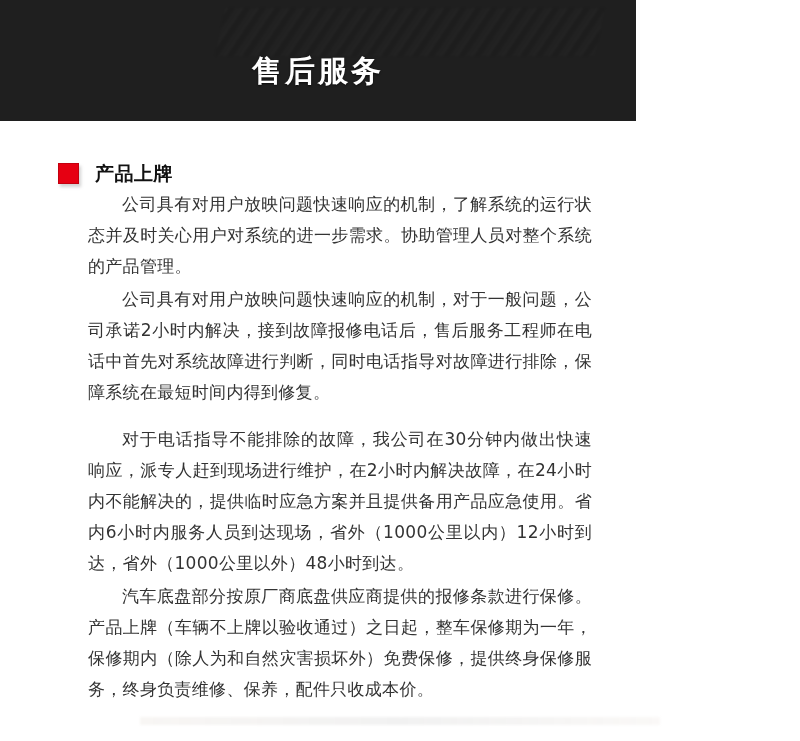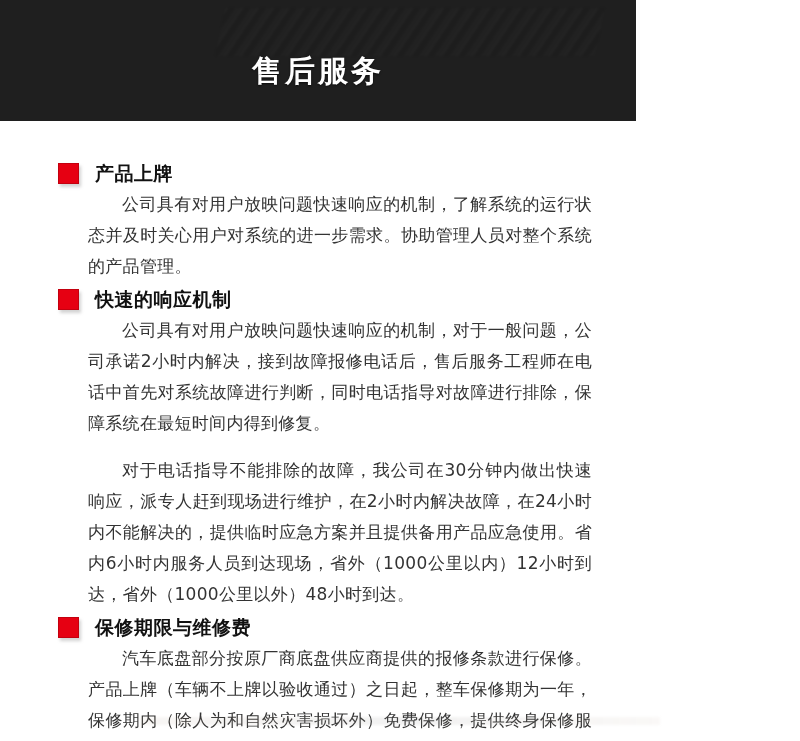--- a/index.html
+++ b/index.html
@@ -120,33 +120,25 @@
 
     <section class="section">
       <div class="section-head">
         <span class="bullet"></span>
         <h2 class="section-title">产品上牌</h2>
       </div>
       <p class="para">公司具有对用户放映问题快速响应的机制，了解系统的运行状态并及时关心用户对系统的进一步需求。协助管理人员对整个系统的产品管理。</p>
     </section>
 
     <section class="section">
-      <div class="section-head">
-        <span class="bullet"></span>
-        <h2 class="section-title">快速的响应机制</h2>
-      </div>
       <p class="para">公司具有对用户放映问题快速响应的机制，对于一般问题，公司承诺2小时内解决，接到故障报修电话后，售后服务工程师在电话中首先对系统故障进行判断，同时电话指导对故障进行排除，保障系统在最短时间内得到修复。</p>
       <p class="para">对于电话指导不能排除的故障，我公司在30分钟内做出快速响应，派专人赶到现场进行维护，在2小时内解决故障，在24小时内不能解决的，提供临时应急方案并且提供备用产品应急使用。省内6小时内服务人员到达现场，省外（1000公里以内）12小时到达，省外（1000公里以外）48小时到达。</p>
     </section>
 
     <section class="section">
-      <div class="section-head">
-        <span class="bullet"></span>
-        <h2 class="section-title">保修期限与维修费</h2>
-      </div>
       <p class="para">汽车底盘部分按原厂商底盘供应商提供的报修条款进行保修。产品上牌（车辆不上牌以验收通过）之日起，整车保修期为一年，保修期内（除人为和自然灾害损坏外）免费保修，提供终身保修服务，终身负责维修、保养，配件只收成本价。</p>
     </section>
 
   </main>
 
   <div class="footer-smudge"></div>
 
 </div>
 
 </body></html>

